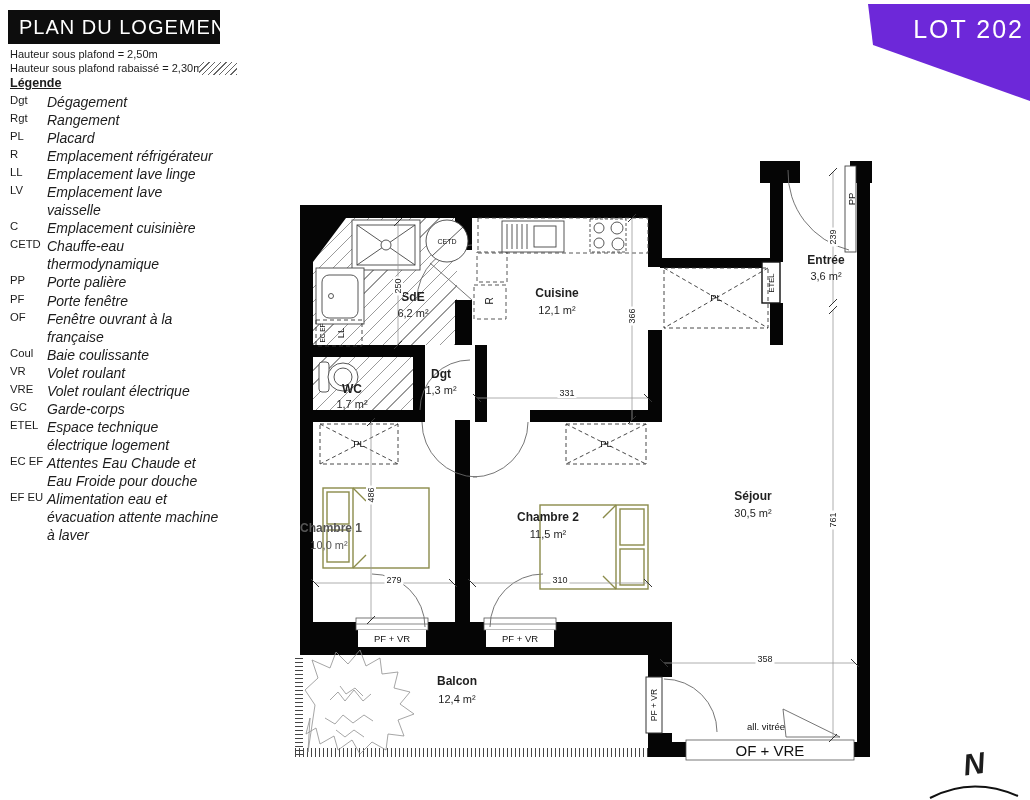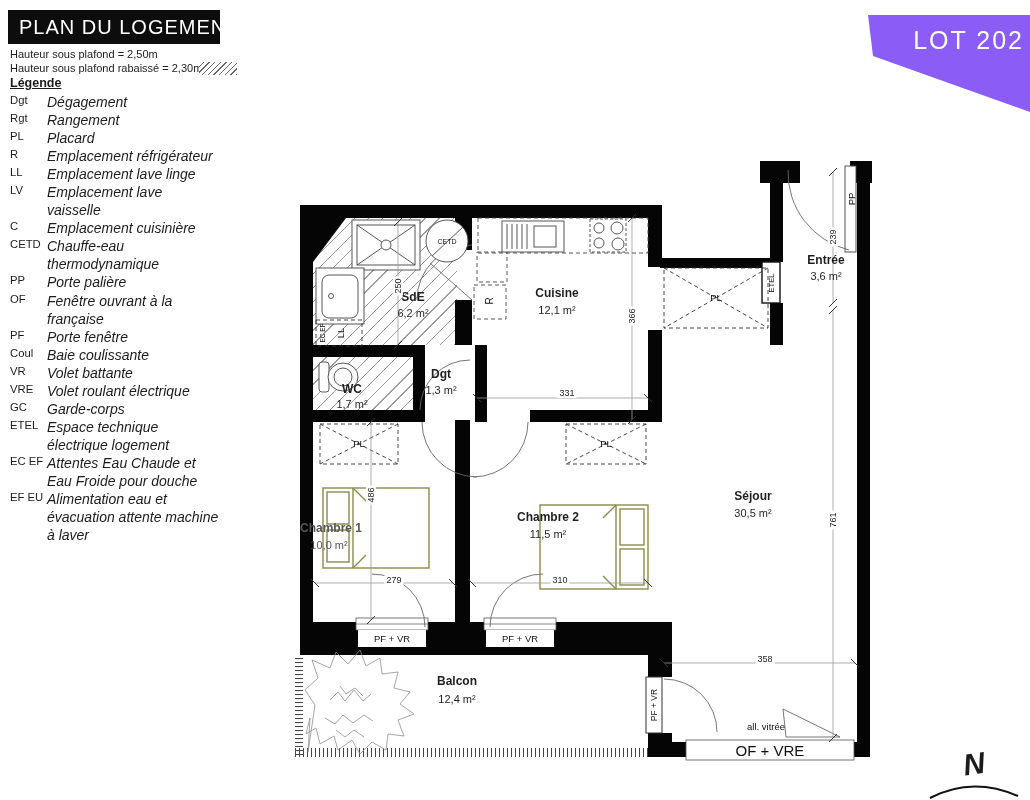--- a/index.html
+++ b/index.html
@@ -11,21 +11,21 @@
              font-size:20px;line-height:34px;padding-left:11px;letter-spacing:1px;box-sizing:border-box;white-space:nowrap;}
   .subnote{left:10px;font-size:11px;white-space:nowrap;}
   #hatch-swatch{left:199px;top:62px;width:38px;height:13px;
      background:repeating-linear-gradient(135deg,#fff 0 3px,#666 3px 4px);}
   #legend-heading{left:10px;top:76px;font-size:12.5px;font-weight:bold;text-decoration:underline;}
   #legend{left:10px;top:93px;width:238px;}
   .lg-row{display:flex;align-items:flex-start;}
   .lg-abbr{flex:none;width:37px;font-size:11.3px;line-height:1.29;}
   .lg-desc{font-size:14px;font-style:italic;line-height:1.29;max-width:172px;}
   
-  #lot-banner{left:863px;top:15px;width:167px;height:100px;background:#8b5cf6;
+  #lot-banner{left:863px;top:4px;width:167px;height:100px;background:#6d28d9;
       clip-path:polygon(3% 0%,100% 0%,100% 97%,6% 41%);}
   #lot-label{right:6px;top:11px;color:#fff;font-size:25px;letter-spacing:2px;font-weight:400;position:absolute;}
   
   .hatch{background:repeating-linear-gradient(135deg,rgba(255,255,255,0) 0 9px,rgba(130,130,130,.8) 9px 10px);}
   
   .gc-h{background:repeating-linear-gradient(90deg,#444 0 1px,transparent 1px 4px);}
   .gc-v{background:repeating-linear-gradient(0deg,#444 0 1px,transparent 1px 4px);}
   
   .lbl{position:absolute;transform:translate(-50%,-50%);white-space:nowrap;}
   .room-name{font-size:12px;font-weight:bold;color:#1f1f1f;}
@@ -254,34 +254,34 @@
       </div>
     <div class="lg-row">
         <span class="lg-abbr">CETD</span>
         <span class="lg-desc">Chauffe-eau thermodynamique</span>
       </div>
     <div class="lg-row">
         <span class="lg-abbr">PP</span>
         <span class="lg-desc">Porte palière</span>
       </div>
     <div class="lg-row">
+        <span class="lg-abbr">PF</span>
+        <span class="lg-desc">Porte fenêtre</span>
+      </div>
+    <div class="lg-row">
         <span class="lg-abbr">OF</span>
         <span class="lg-desc">Fenêtre ouvrant à la française</span>
       </div>
     <div class="lg-row">
-        <span class="lg-abbr">PF</span>
-        <span class="lg-desc">Porte fenêtre</span>
-      </div>
-    <div class="lg-row">
         <span class="lg-abbr">Coul</span>
         <span class="lg-desc">Baie coulissante</span>
       </div>
     <div class="lg-row">
         <span class="lg-abbr">VR</span>
-        <span class="lg-desc">Volet battante</span>
+        <span class="lg-desc">Volet roulant</span>
       </div>
     <div class="lg-row">
         <span class="lg-abbr">VRE</span>
         <span class="lg-desc">Volet roulant électrique</span>
       </div>
     <div class="lg-row">
         <span class="lg-abbr">GC</span>
         <span class="lg-desc">Garde-corps</span>
       </div>
     <div class="lg-row">

